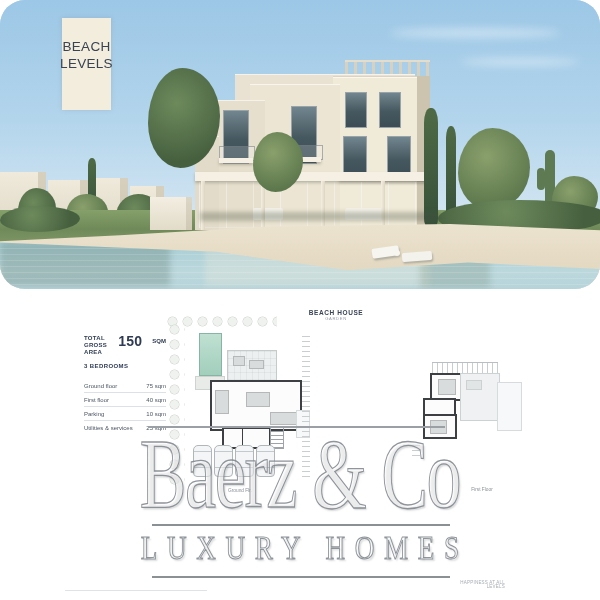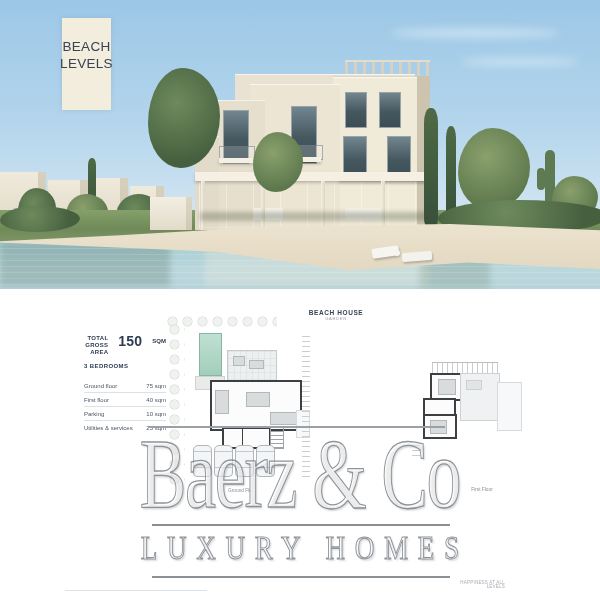--- a/index.html
+++ b/index.html
@@ -1,21 +1,21 @@
 <!DOCTYPE html>
 <html><head>
 <meta charset="utf-8">
 <style>
   html,body{margin:0;padding:0;background:#888;}
   .canvas{position:relative;width:600px;height:600px;overflow:hidden;background:#fff;
           font-family:"Liberation Sans", sans-serif;}
   .abs{position:absolute;}
 
   
-  .render{position:absolute;left:0;top:0;width:600px;height:289px;overflow:hidden;background:#aacfe9;}
+  .render{position:absolute;left:0;top:0;width:600px;height:289px;overflow:hidden;background:#aacfe9;border-radius:25px;}
   .sky{left:0;top:0;width:600px;height:302px;
        background:linear-gradient(180deg,#9cc7e6 0%,#b3d5ec 40%,#cfe3f1 68%,#e0ecf4 100%);}
   .cloud{background:rgba(255,255,255,.4);border-radius:50%;filter:blur(4px);}
 
   .far-bldg{background:linear-gradient(180deg,#efeadb,#e3dccb);box-shadow:inset -8px 0 0 rgba(170,160,135,.35);}
   .blob{border-radius:48% 52% 55% 45%/55% 48% 52% 45%;}
   .tree-dark{background:radial-gradient(circle at 40% 35%,#6d8a5c,#46603f 75%);filter:blur(.6px);}
   .tree-mid{background:radial-gradient(circle at 40% 35%,#8aa06c,#5c774c 75%);filter:blur(.6px);}
   .cypress{background:linear-gradient(180deg,#4e6a45,#36503a);border-radius:45% 45% 35% 35%/12% 12% 8% 8%;}
 
@@ -48,21 +48,21 @@
          display:flex;flex-direction:column;justify-content:flex-start;align-items:center;padding-top:20px;box-sizing:border-box;}
   .badge span{font-size:13.5px;line-height:17px;font-weight:500;color:#3a4254;letter-spacing:.3px;}
 
   
   .sheet{position:absolute;left:0;top:302px;width:600px;height:298px;background:#ffffff;}
   .sheet-title{left:296px;top:7px;width:80px;text-align:center;}
   .sheet-title .t{font-size:6.5px;font-weight:700;color:#3a4455;letter-spacing:.6px;}
   .sheet-title .s{font-size:7px;color:#9aa0a8;letter-spacing:1px;transform:scale(.6);transform-origin:center top;}
 
   .specs{left:84px;top:33px;width:82px;color:#2f3b52;}
-  .specs .head{display:flex;align-items:flex-start;gap:10px;text-align:right;}
+  .specs .head{display:flex;align-items:flex-start;gap:10px;}
   .specs .h-lines div{font-size:6px;font-weight:700;letter-spacing:.3px;line-height:7px;}
   .specs .big{font-size:14px;font-weight:700;line-height:13px;letter-spacing:.2px;}
   .specs .unit{font-size:6px;font-weight:700;margin-top:3px;}
   .specs .beds{font-size:6px;font-weight:700;letter-spacing:.4px;margin-top:7px;}
   .spec-table{margin-top:10px;}
   .spec-row{display:flex;justify-content:space-between;font-size:6px;color:#4c5664;
             padding:4px 0 3px 0;}
   .spec-row.b{border-bottom:1px solid #dde1e5;}
 
   

